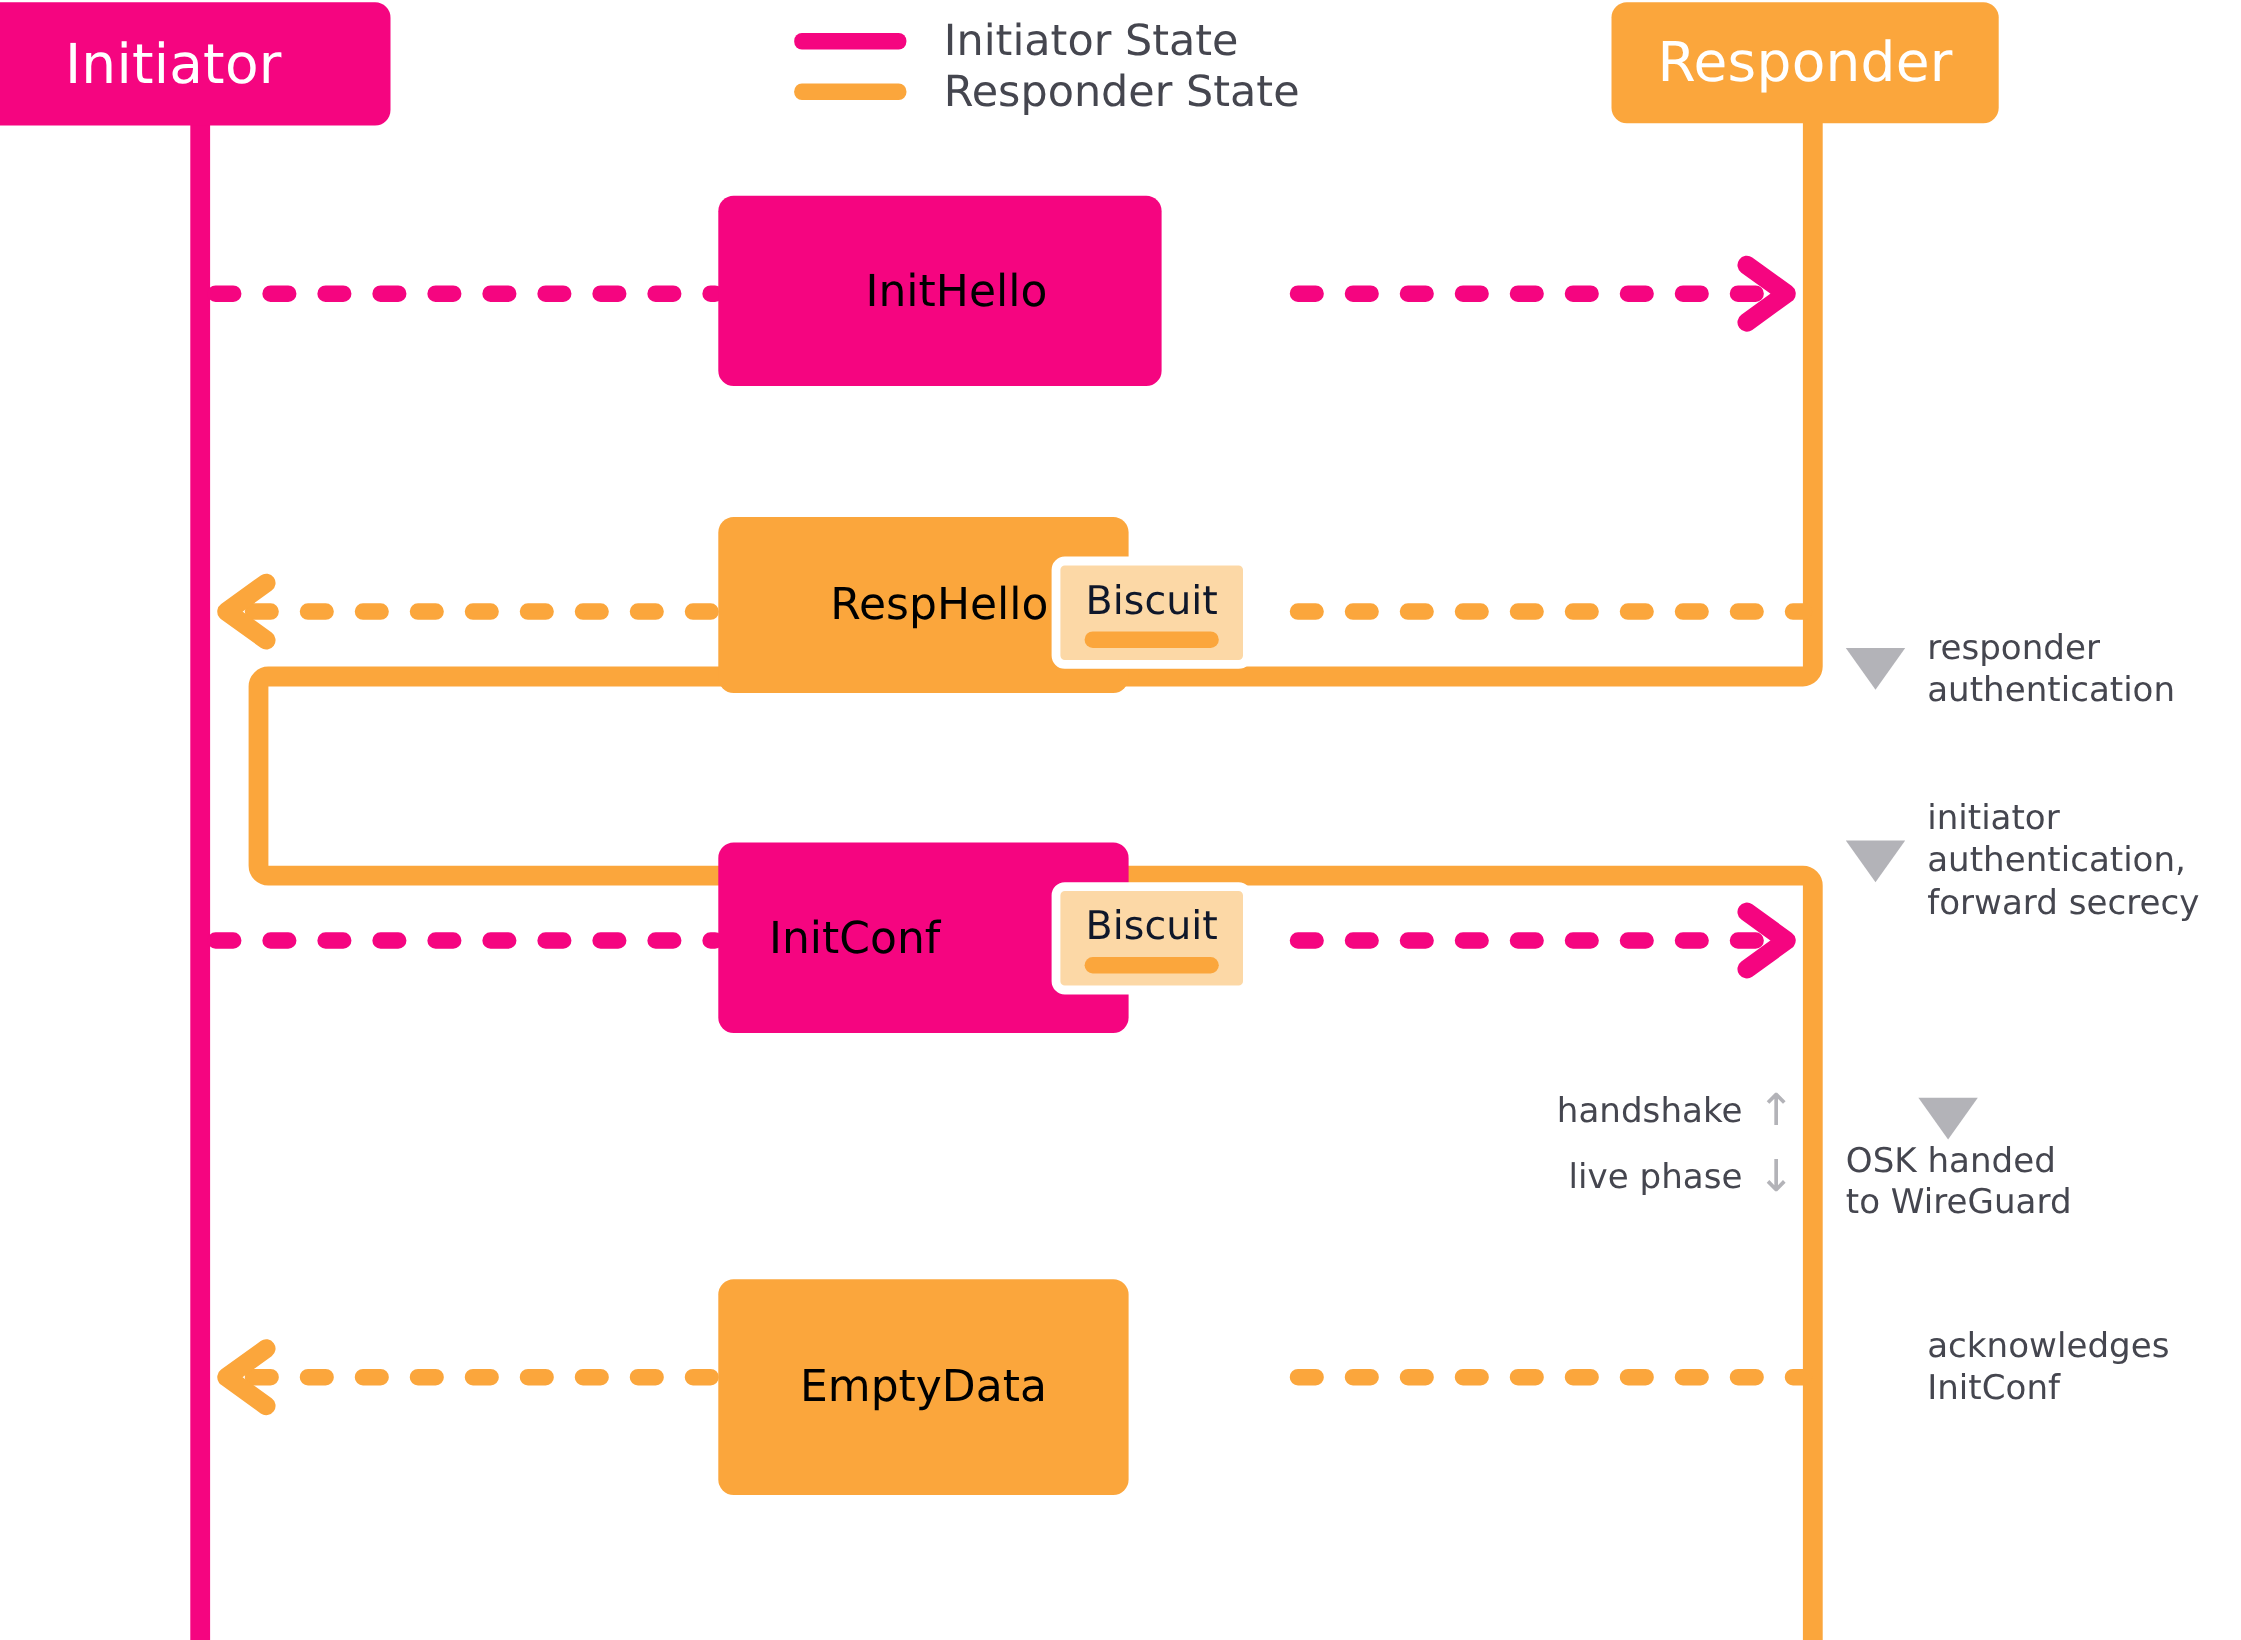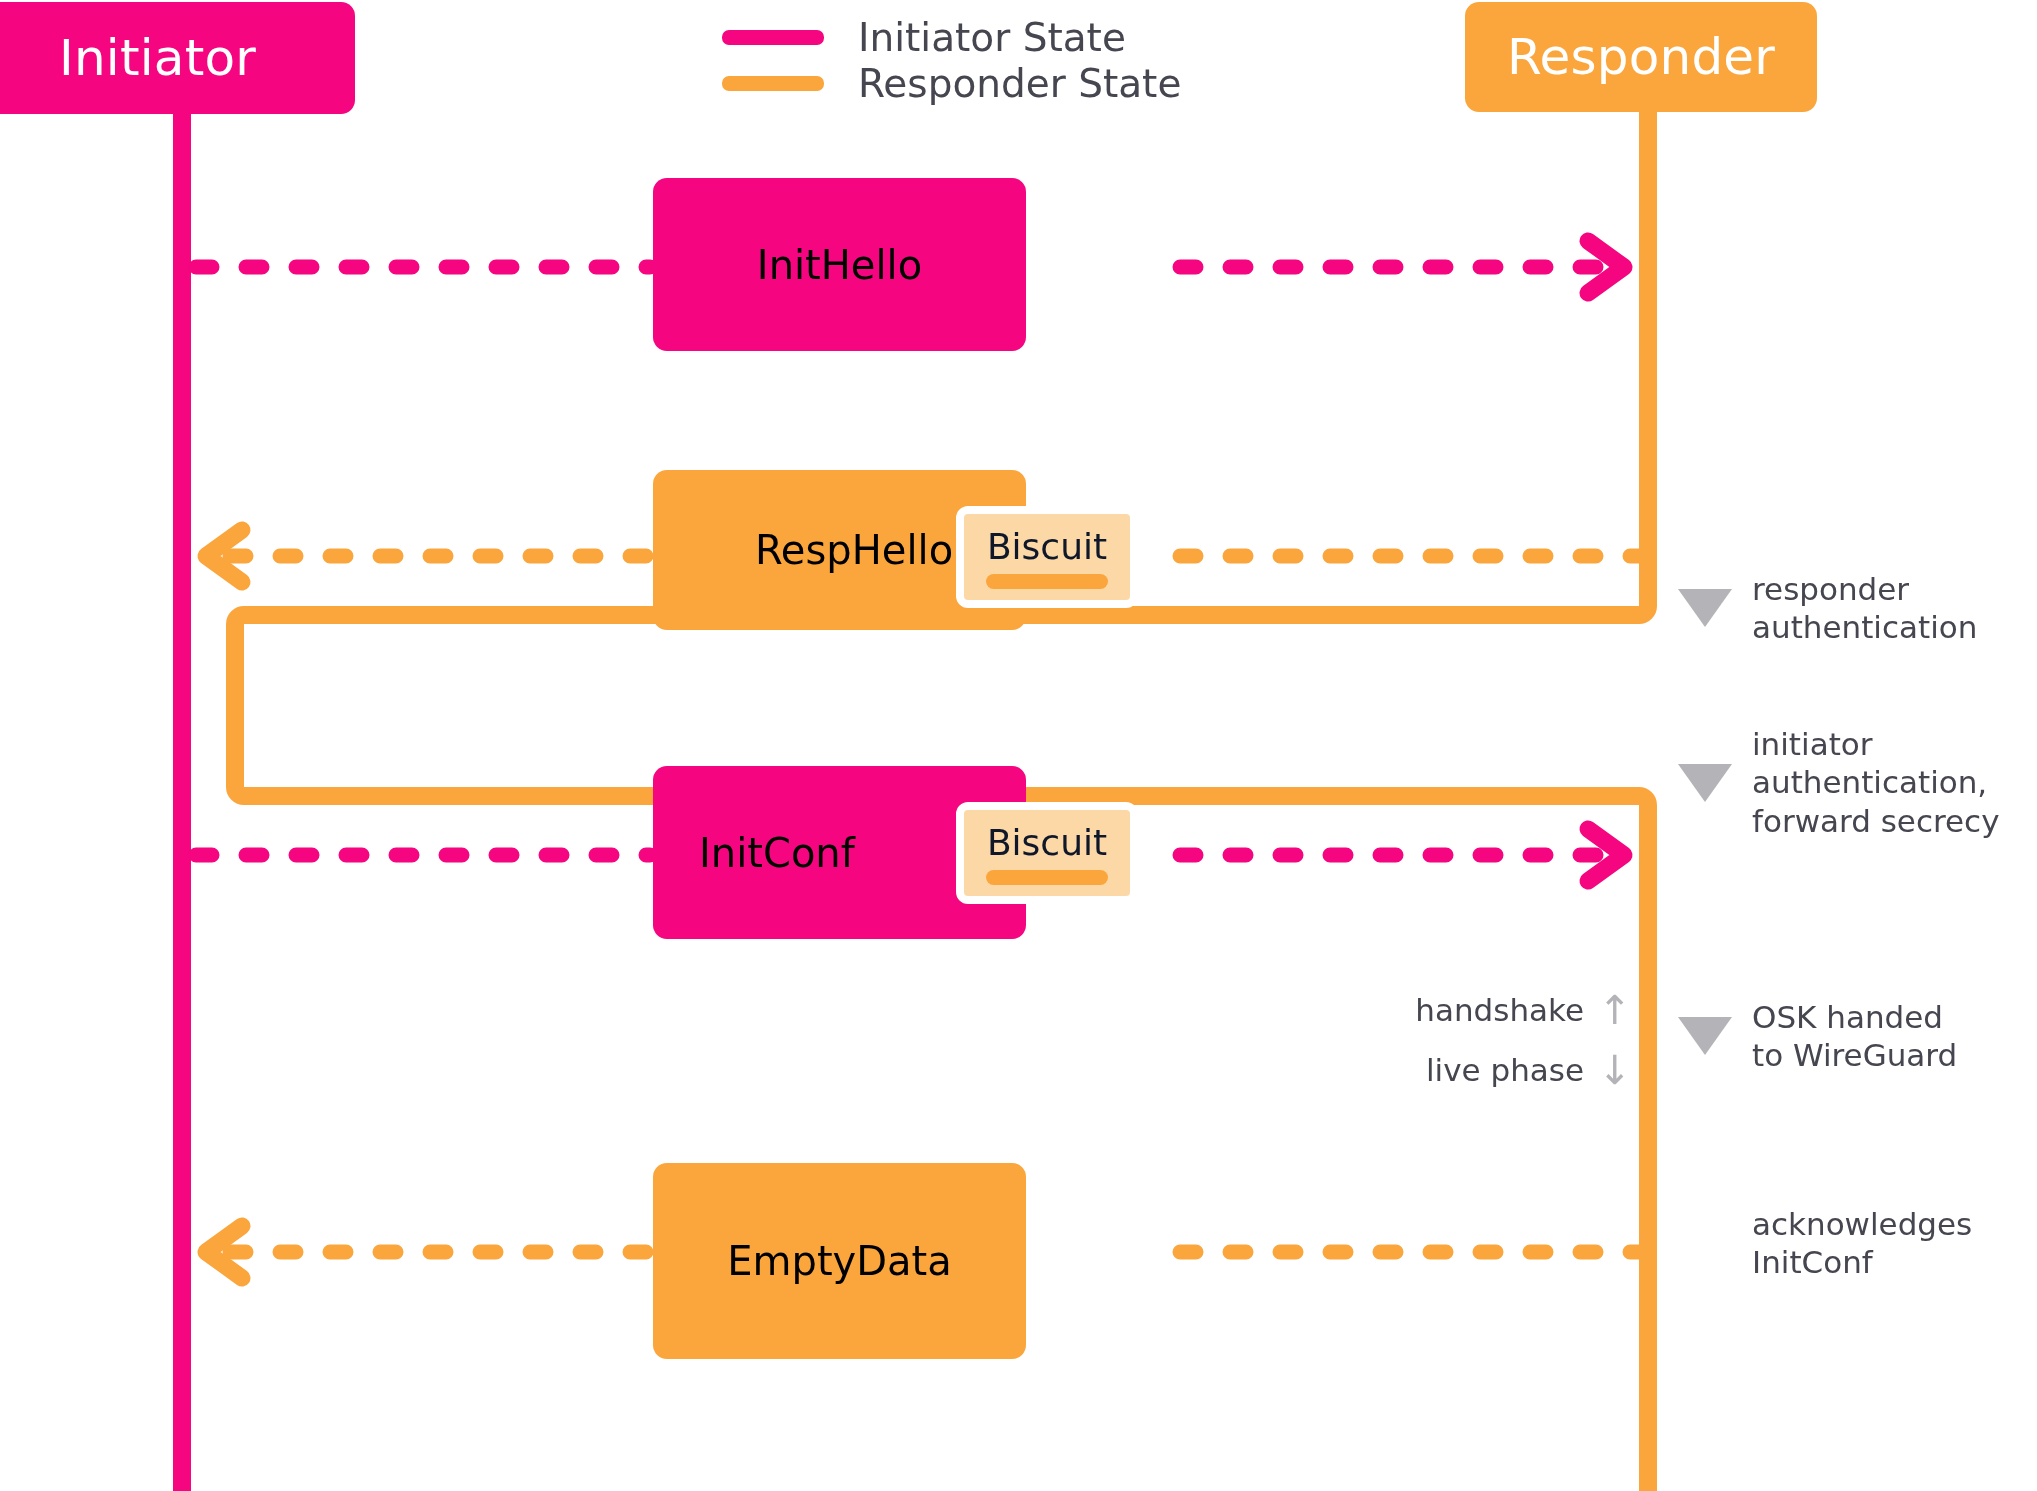--- a/index.html
+++ b/index.html
@@ -213,21 +213,21 @@
     <div class="legend-row">
       <span class="legend-swatch" style="background:#F50580"></span>
       <span class="legend-label">Initiator State</span>
     </div>
     <div class="legend-row">
       <span class="legend-swatch" style="background:#FBA63C"></span>
       <span class="legend-label">Responder State</span>
     </div>
   </div>
 
-  <div class="msg-box" style="left:653px; top:178px; width:373px; height:173px; background:#F50580;">
+  <div class="msg-box" style="left:653px; top:178px; width:373px; height:173px; background:#F50580;padding-left:30px;">
     <span class="msg-label">InitHello</span>
   </div>
 
   <div class="msg-box" style="left:653px; top:470px; width:373px; height:160px; background:#FBA63C;
               justify-content:center; padding-left:29px; box-sizing:border-box;">
     <span class="msg-label">RespHello</span>
     <span class="biscuit" style="left:303px; top:36px; width:182px; height:102px;">
       <span class="biscuit-label">Biscuit</span>
       <span class="biscuit-bar"></span>
     </span>
@@ -252,21 +252,21 @@
 authentication</span>
   </div>
 
   <div class="annotation" style="left:1678px; top:725px;">
     <span class="annot-tri"></span>
     <span class="annot-text">initiator
 authentication,
 forward secrecy</span>
   </div>
 
-  <div class="annotation" style="left:1678px; top:998px;">
+  <div class="annotation" style="left:1678px; top:998px;flex-direction:column;">
     <span class="annot-tri"></span>
     <span class="annot-text">OSK handed
 to WireGuard</span>
   </div>
 
   <div class="annotation" style="left:1678px; top:1205px;">
     <span class="annot-tri hidden"></span>
     <span class="annot-text">acknowledges
 InitConf</span>
   </div>

